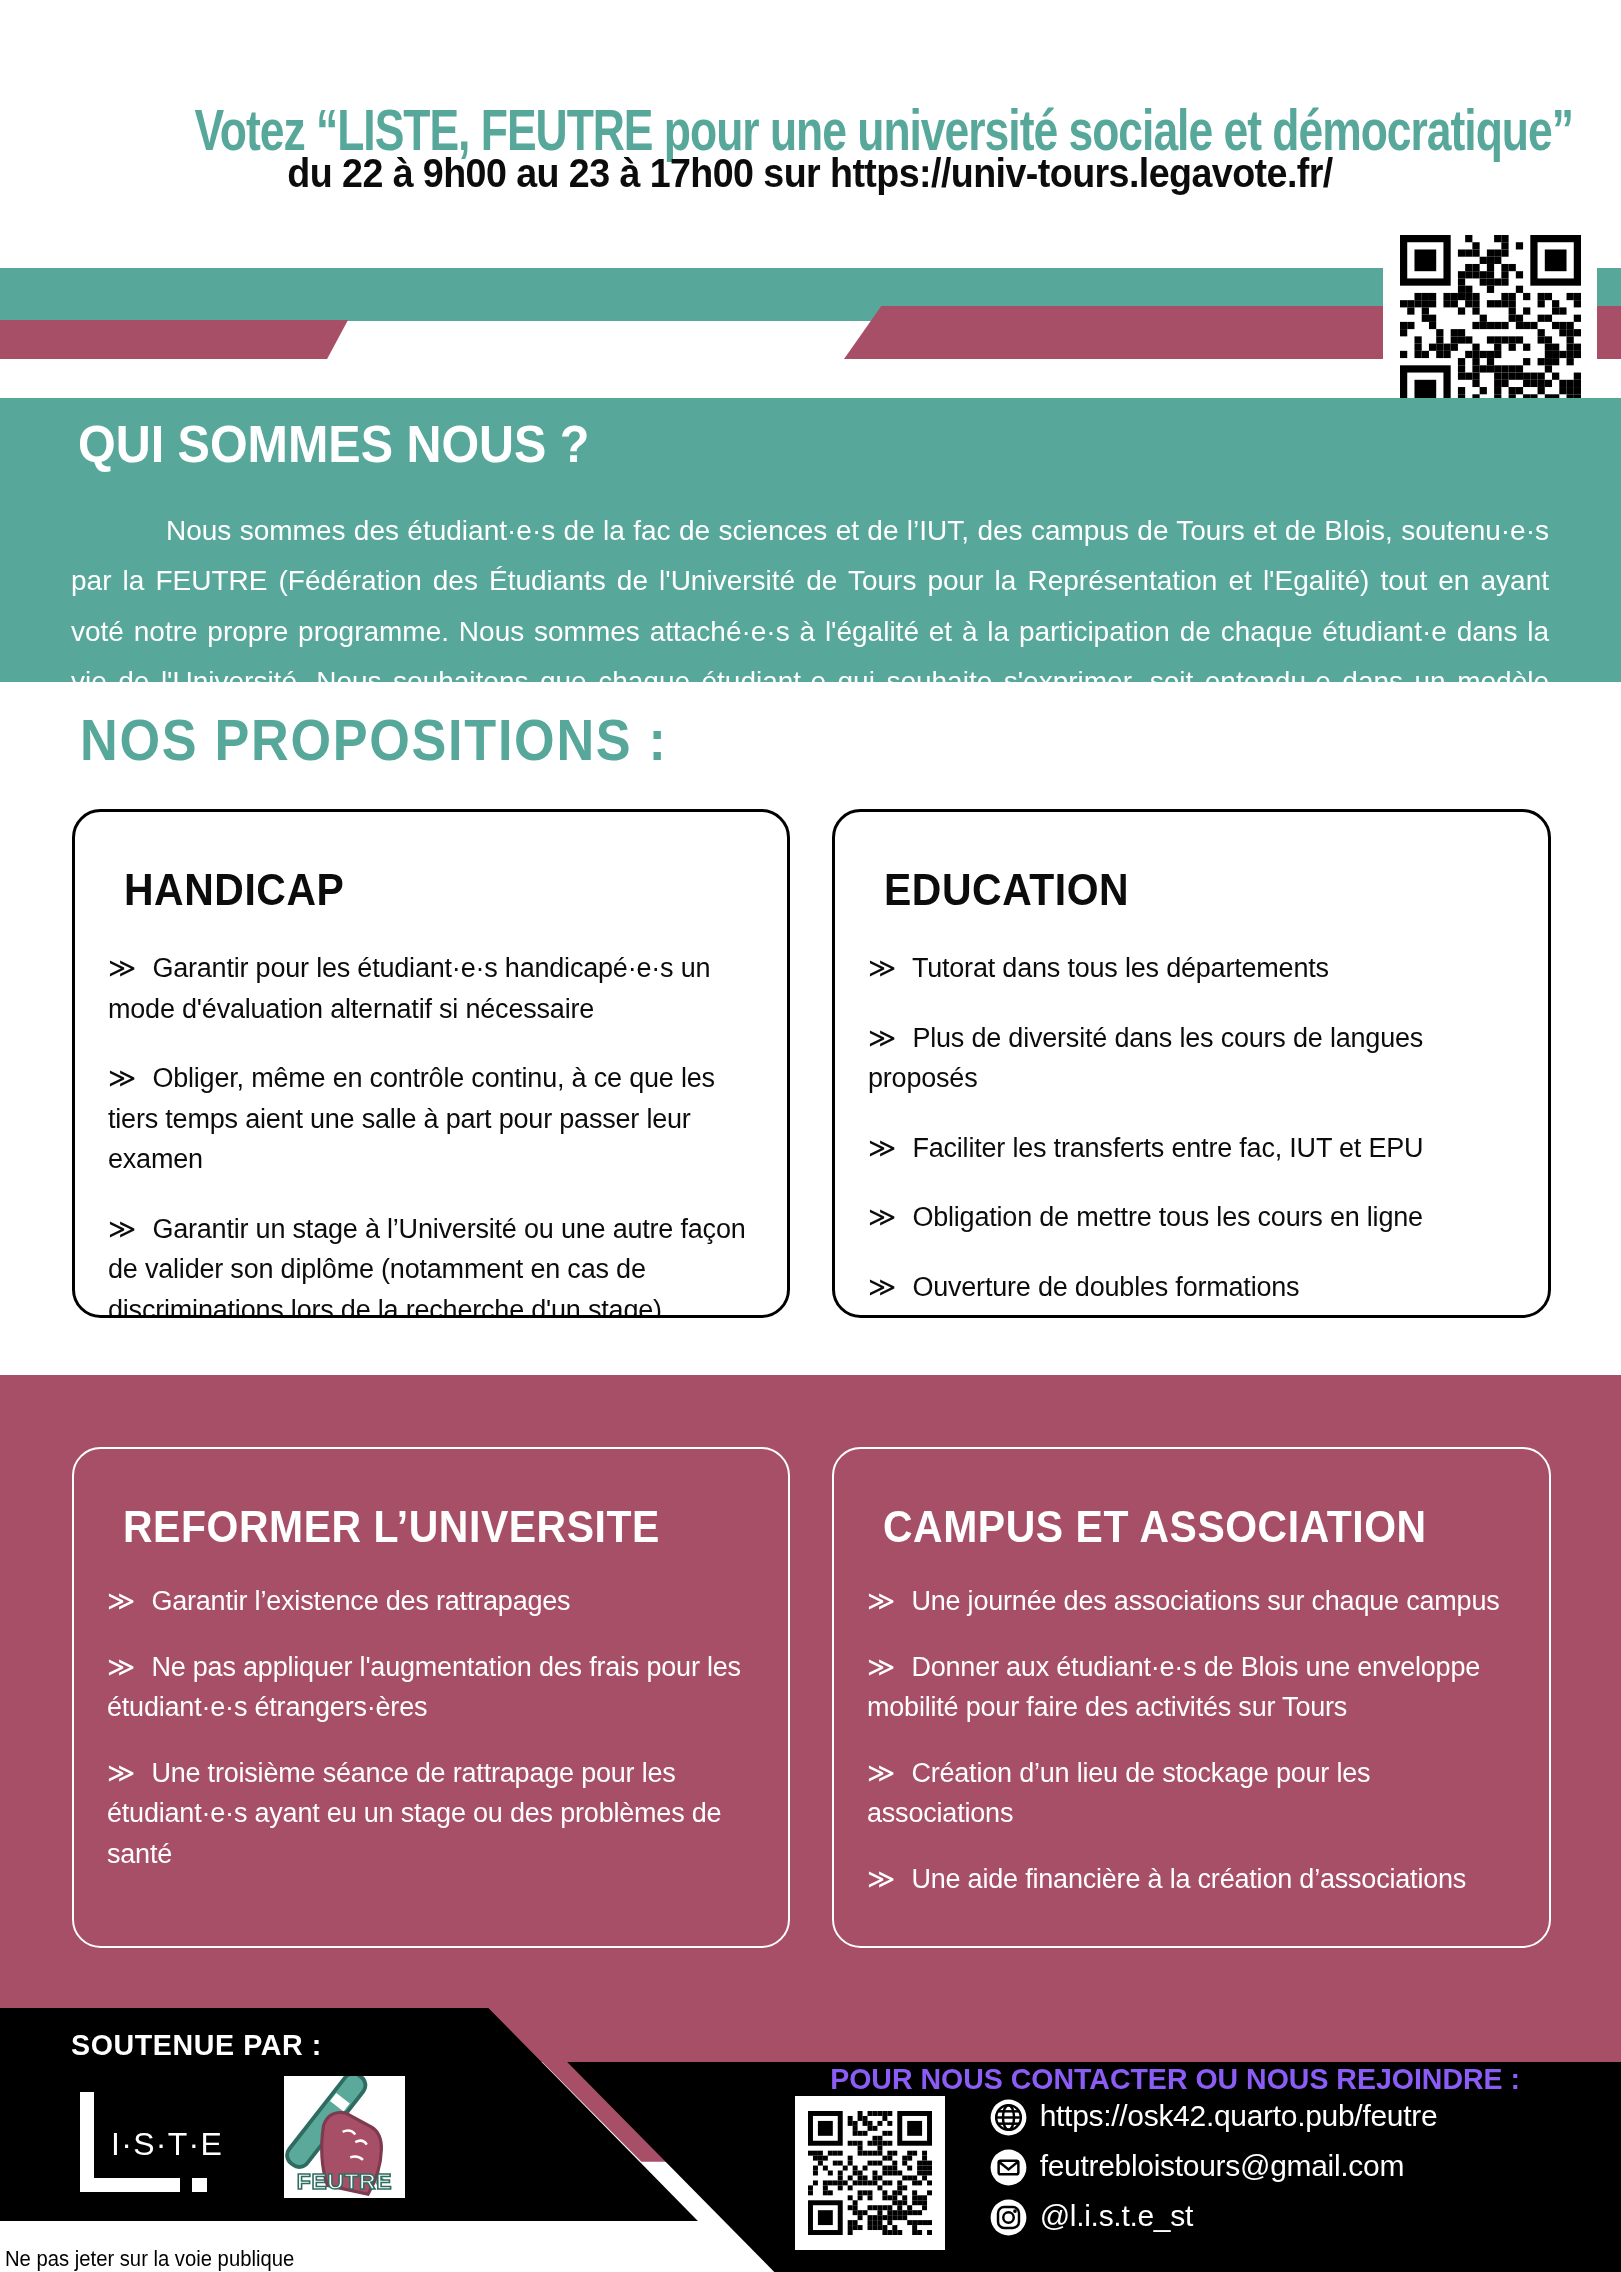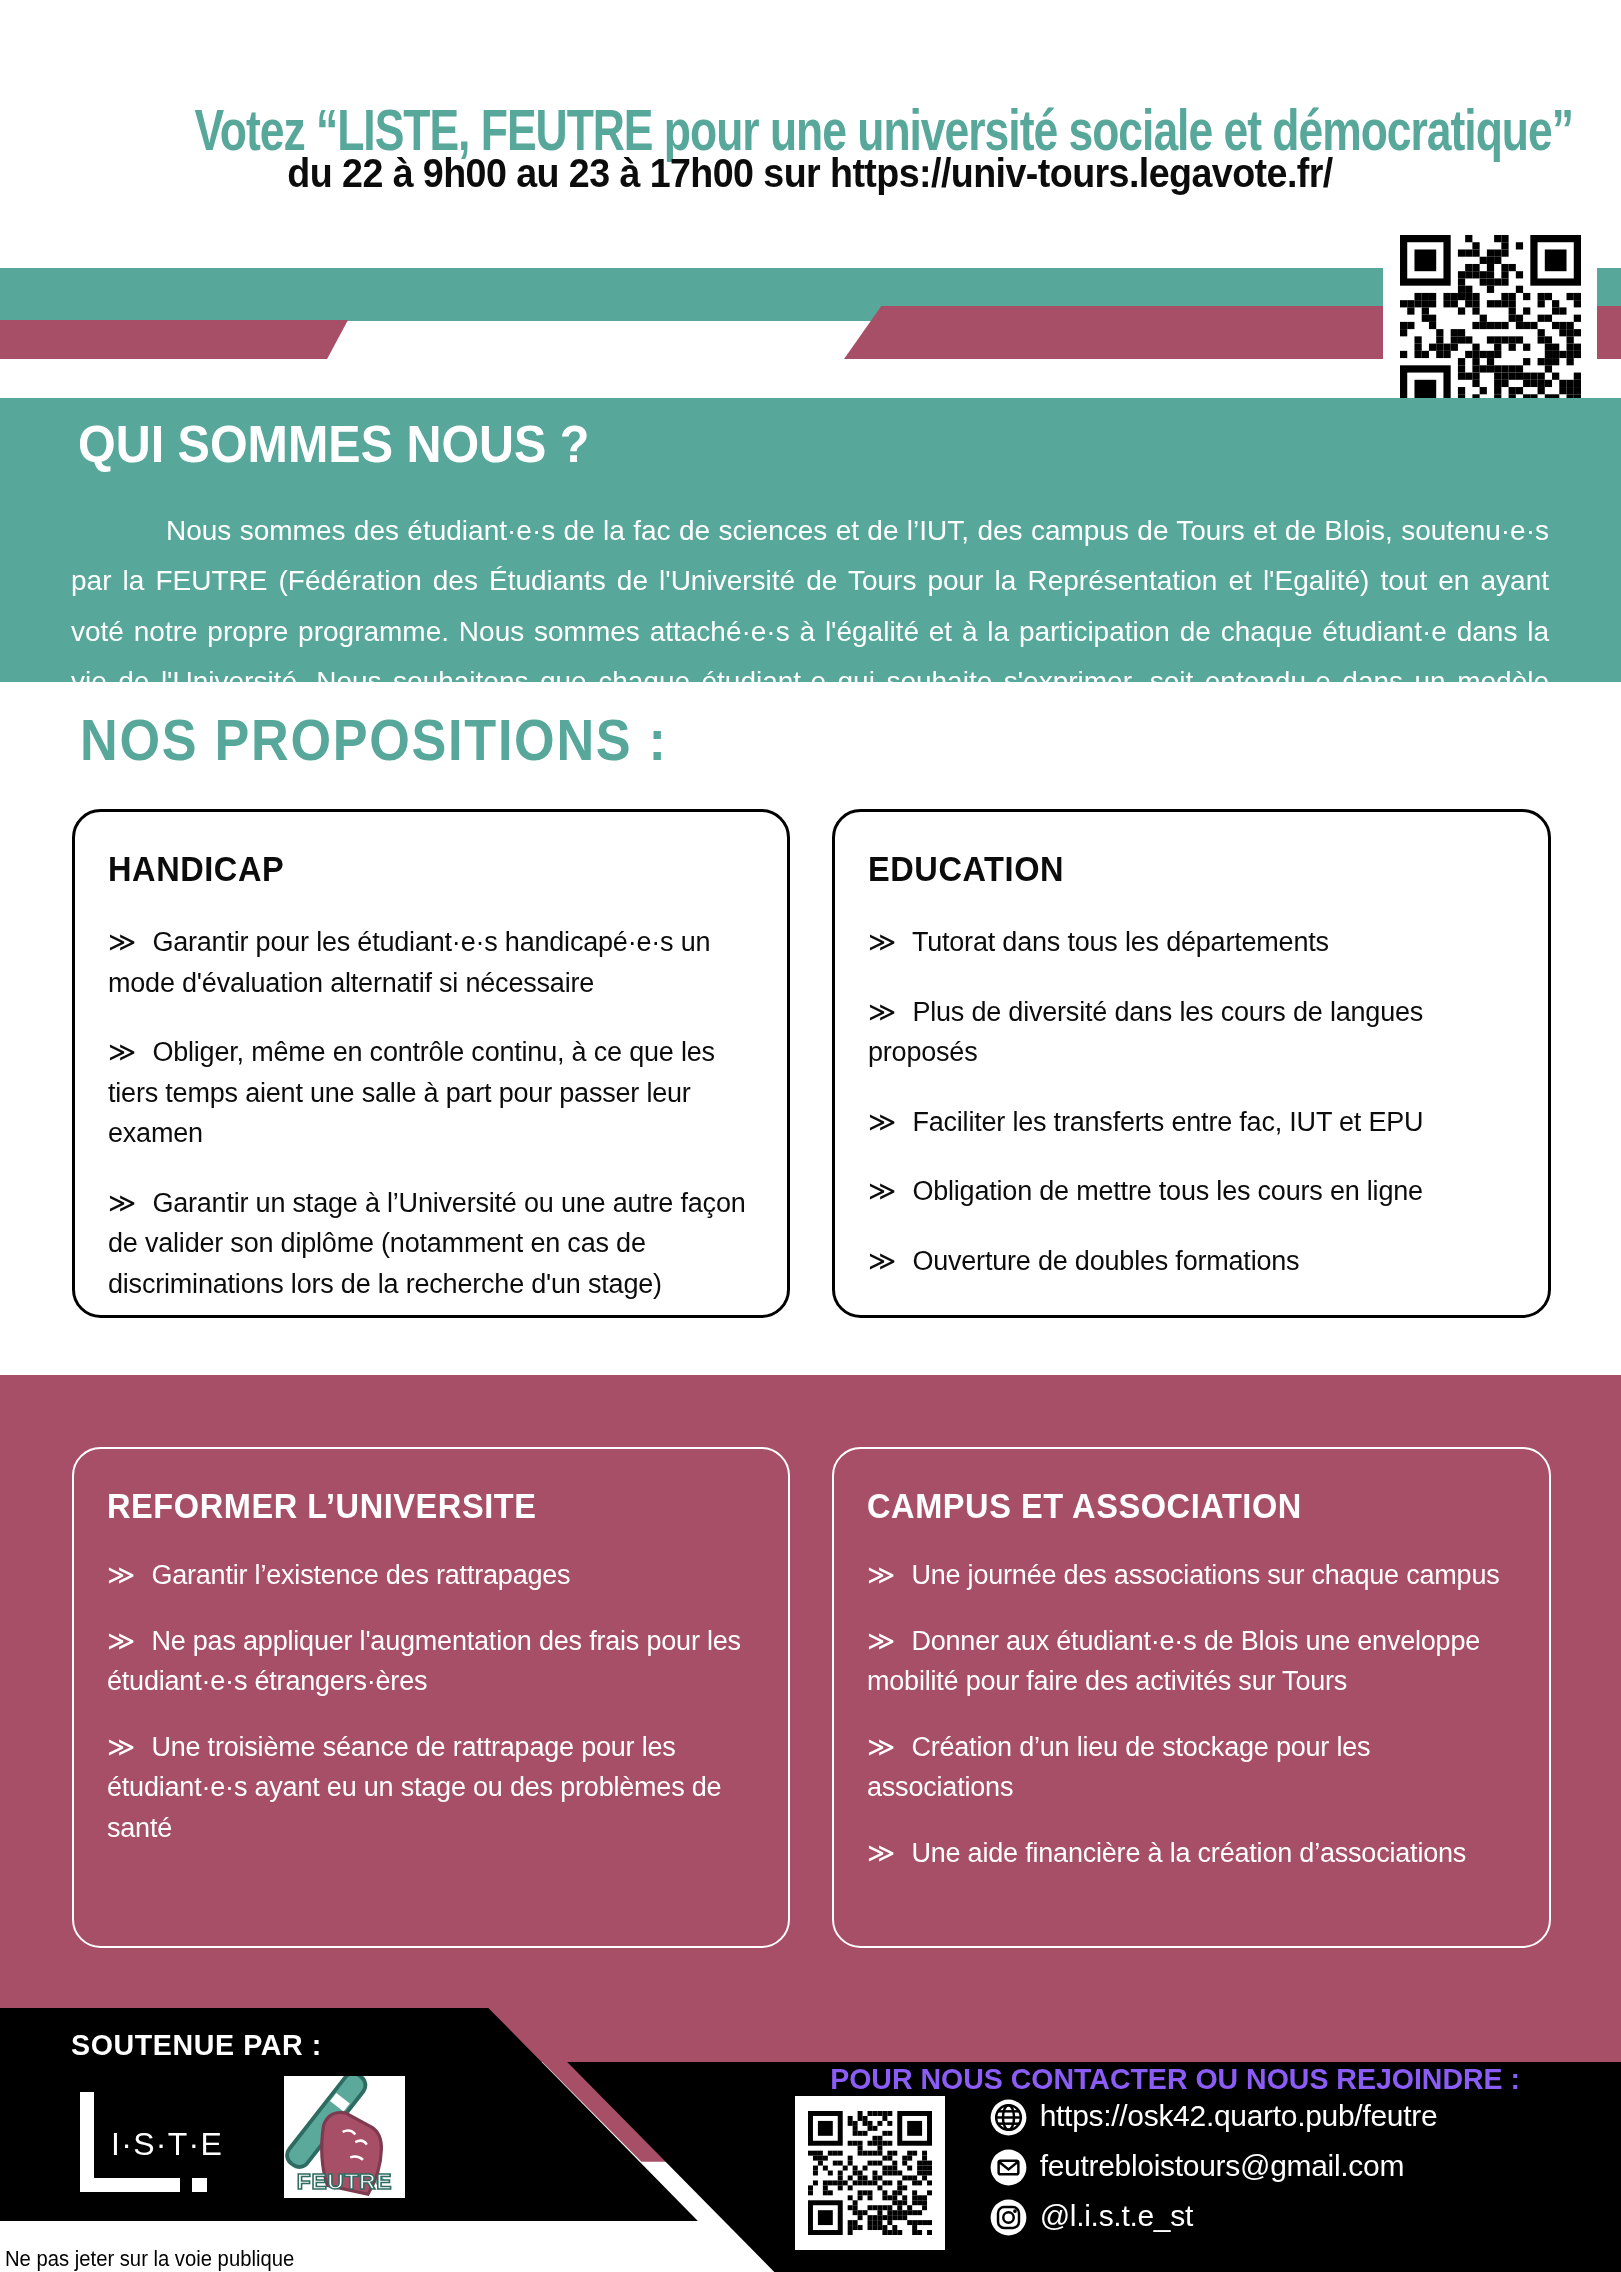--- a/index.html
+++ b/index.html
@@ -30,21 +30,21 @@
   .who h2{position:absolute;left:71px;top:10px;margin:7px;font-size:51px;font-weight:800;}
   .who h2 .scalex{transform:scaleX(.95);transform-origin:0 50%;letter-spacing:0px;}
   .who p{position:absolute;left:71px;top:108px;width:1478px;margin:0;
     font-size:28px;line-height:1.8;text-align:justify;text-indent:95px;font-weight:400;}
 
   
   .props-heading{left:80px;top:706px;color:#57a89a;font-size:58px;font-weight:800;}
   .props-heading .scalex{transform:scaleX(.9);transform-origin:0 50%;letter-spacing:1.9px;}
 
   .card{box-sizing:border-box;border-radius:28.6px;padding:37px 33px 19px 33px;overflow:hidden;}
-  .card h3{margin:0;font-size:35px;font-weight:800;letter-spacing:0.6px;}
+  .card h3{margin:16px;font-size:44px;font-weight:800;letter-spacing:0.6px;}
   .card h3 .scalex{transform:scaleX(.93);transform-origin:0 50%;}
   .card .items{margin-top:33px;}
   .card .item{font-size:27px;line-height:1.5;letter-spacing:-0.2px;margin-bottom:29px;}
   .card .bul{margin-right:9px;}
   .card-light{background:#fff;border:3.2px solid #000;color:#0c0c0c;}
   .card-dark{background:transparent;border:2.5px solid #fff;color:#fff;}
 
   .card1{top:809px;left:72px;width:718px;height:509px;}
   .card2{top:809px;left:832px;width:719px;height:509px;}
   .maroon-section{top:1375px;left:0;width:1621px;height:687px;background:#a84f68;}

